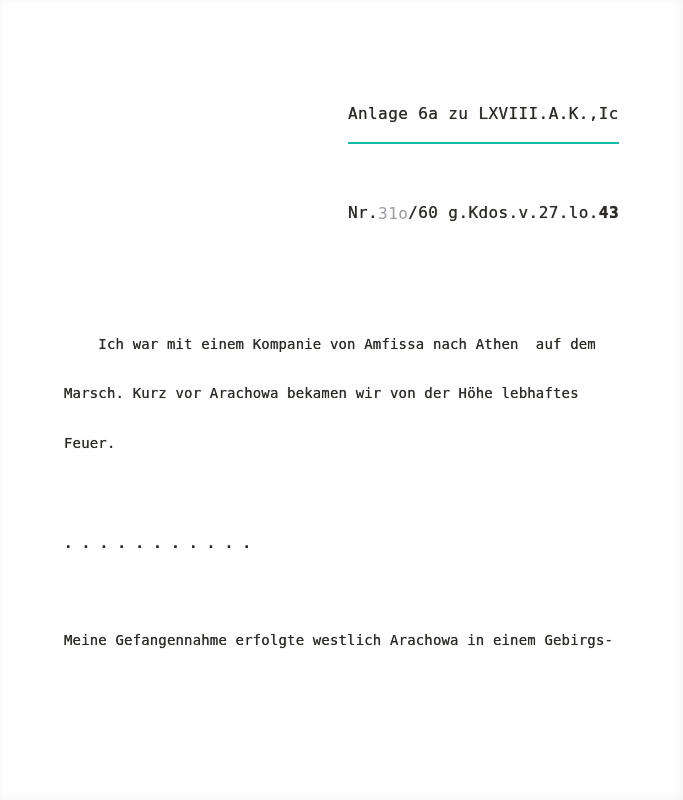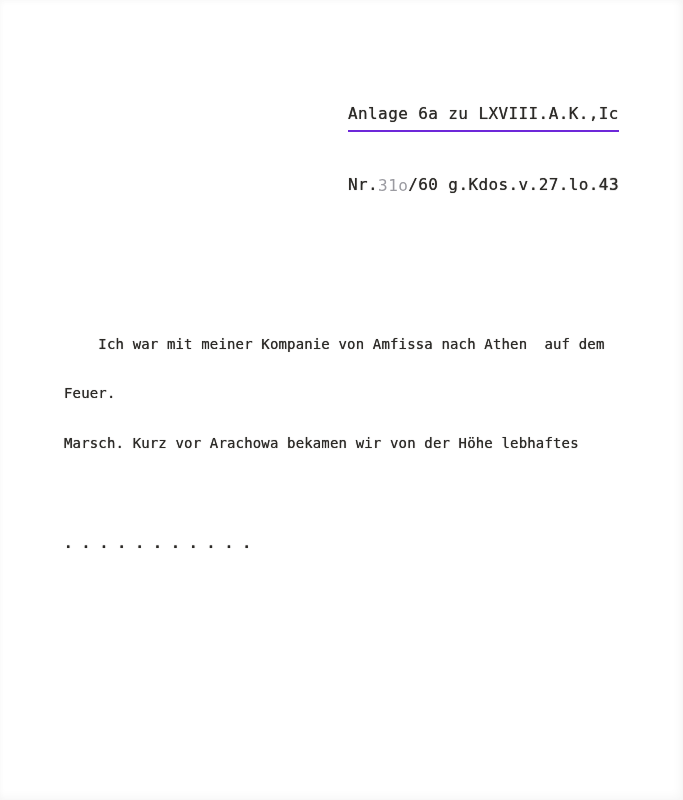--- a/index.html
+++ b/index.html
@@ -17,31 +17,32 @@
   }
   .typed{ text-shadow:0 0 0.7px rgba(44,42,39,0.85); }
   
   .header{
     position:absolute;left:348px;top:61px;
     font-size:16px;line-height:21px;letter-spacing:0.4px;
     white-space:pre;
   }
   .header .l1{
     display:inline-block;
-    border-bottom:2px solid #6d28d9;
-    padding-bottom:6px;
+    border-bottom:2px solid #14b8a6;
+    padding-bottom:18px;
   }
   .pencil{
     color:#9b9ba1;
     display:inline-block;
     transform:translateY(1px);
     text-shadow:none;
+    margin-top:16px;
   }
   .year-bold{
-    font-weight:normal;
+    font-weight:bold;
     text-shadow:0 0 1.1px rgba(30,28,25,0.95);
   }
   
   .bodytext{
     position:absolute;left:64px;top:253px;width:580px;
     font-size:14px;line-height:16.5px;letter-spacing:0.15px;
     white-space:pre;
   }
   .paragraph{margin:0;}
   .dots-line{
@@ -58,28 +59,29 @@
 <div class="page">
 
   <div class="header typed">
     <div><span class="l1">Anlage 6a zu LXVIII.A.K.,Ic</span></div>
     <div><span>Nr.</span><span class="pencil">31o</span><span>/60 g.Kdos.v.27.lo.</span><span class="year-bold">43</span></div>
   </div>
 
   <div class="bodytext typed">
 
     <div class="paragraph">
-      <div class="text-line">    Ich war mit meiner Kompanie von Amfissa nach Athen  auf dem</div>
+      <div class="text-line">    Ich war mit einem Kompanie von Amfissa nach Athen  auf dem</div>
+      <div class="text-line">Marsch. Kurz vor Arachowa bekamen wir von der Höhe lebhaftes</div>
       <div class="text-line">Feuer.</div>
-      <div class="text-line">Marsch. Kurz vor Arachowa bekamen wir von der Höhe lebhaftes</div>
     </div>
 
     <div class="dots-line">. . . . . . . . . . .</div>
 
     <div class="paragraph">
+      <div class="text-line">Meine Gefangennahme erfolgte westlich Arachowa in einem Gebirgs-</div>
     </div>
 
     <div class="paragraph">
       
       
       
       
     </div>
 
     

